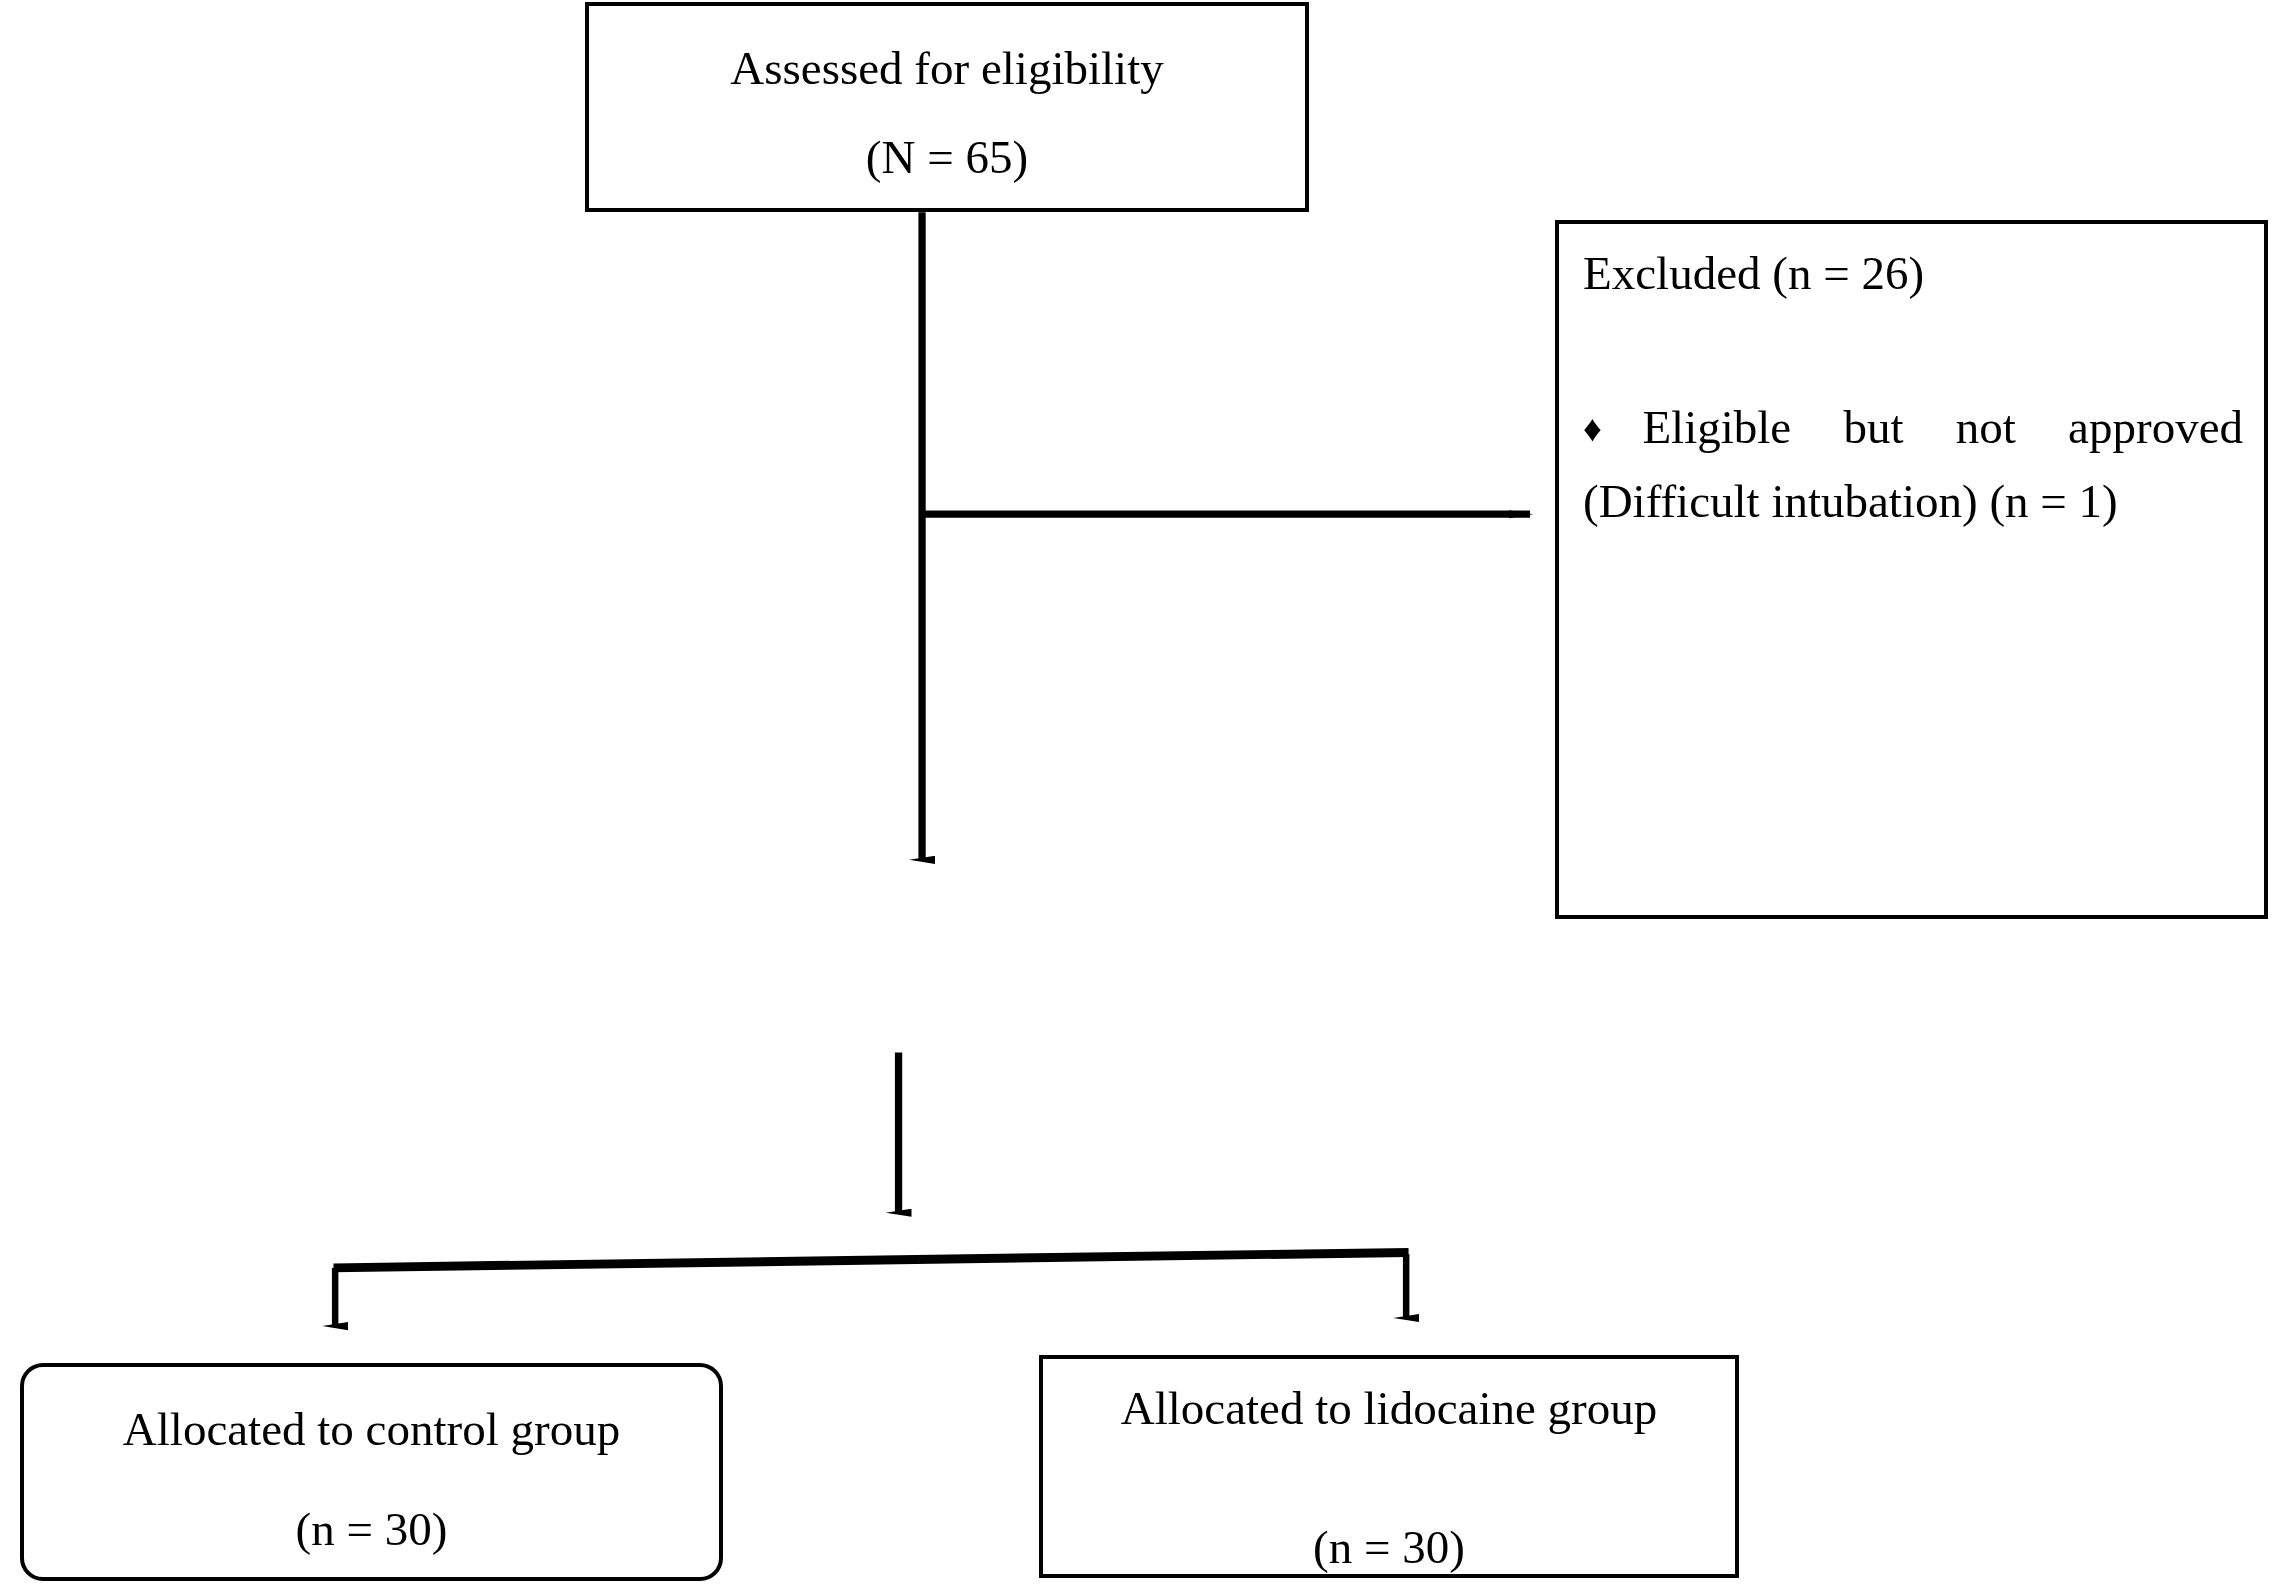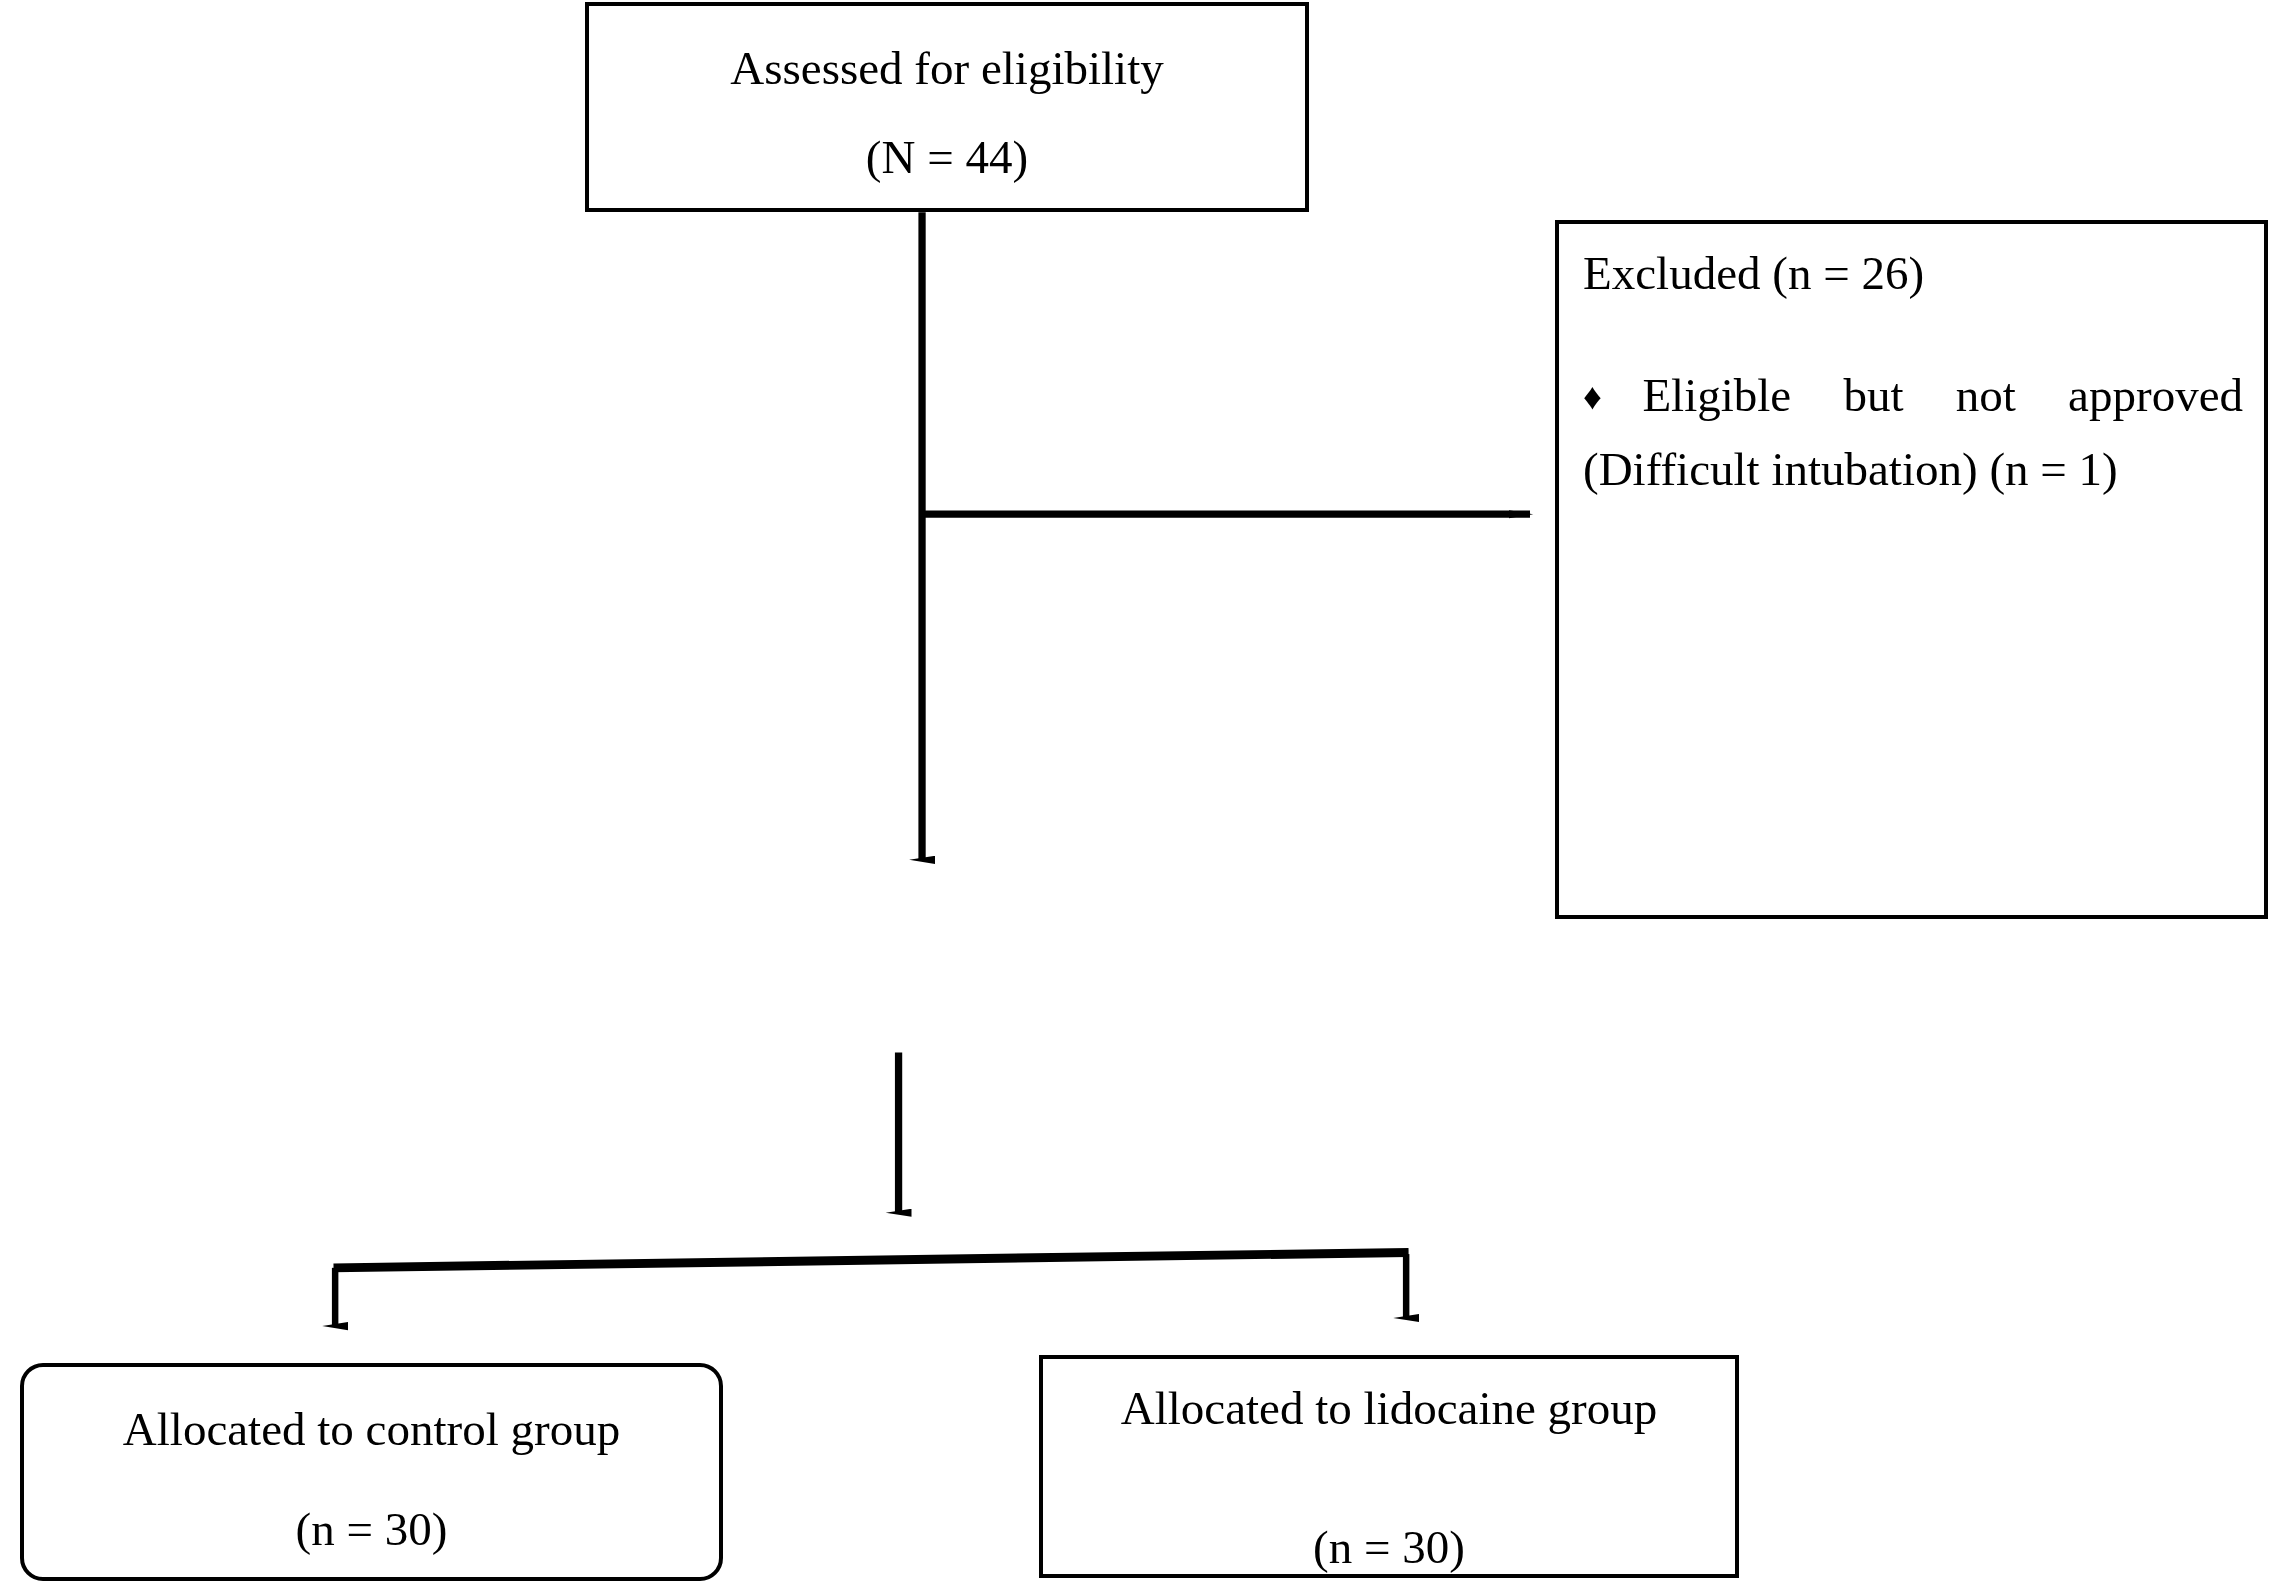--- a/index.html
+++ b/index.html
@@ -59,20 +59,21 @@
 
   
   #node-excluded {
     left: 1555px;
     top: 220px;
     width: 713px;
     height: 699px;
     align-items: stretch;
     justify-content: flex-start;
     padding: 24px 21px 0 24px;
+    gap: 32px;
   }
   .excl-head {
     font-size: 47px;
     line-height: 1.1;
     margin-bottom: 58px;
   }
   .excl-item {
     font-size: 47px;
     line-height: 1.58;
     text-align: justify;
@@ -139,21 +140,21 @@
 
     <line x1="412" y1="1566" x2="1740" y2="1547" stroke="#000000" stroke-width="11"></line>
 
     <line x1="414" y1="1566" x2="414" y2="1638" stroke="#000000" stroke-width="8" marker-end="url(#arrowDown)"></line>
 
     <line x1="1737" y1="1549" x2="1737" y2="1628" stroke="#000000" stroke-width="8" marker-end="url(#arrowDown)"></line>
   </svg>
 
   <div class="node center" id="node-assessed">
     <div class="node-line l1">Assessed for eligibility</div>
-    <div class="node-line l2">(N = 44)</div>
+    <div class="node-line l2">(N = 65)</div>
   </div>
 
   <div class="node" id="node-excluded">
     <div class="excl-head">Excluded (n = 26)</div>
     <div class="excl-item"><span class="bullet">♦</span><span>Eligible but not approved (Difficult intubation) (n = 1)</span></div>
   </div>
 
 
   <div class="node center" id="node-control">
     <div class="node-line l1">Allocated to control group</div>

